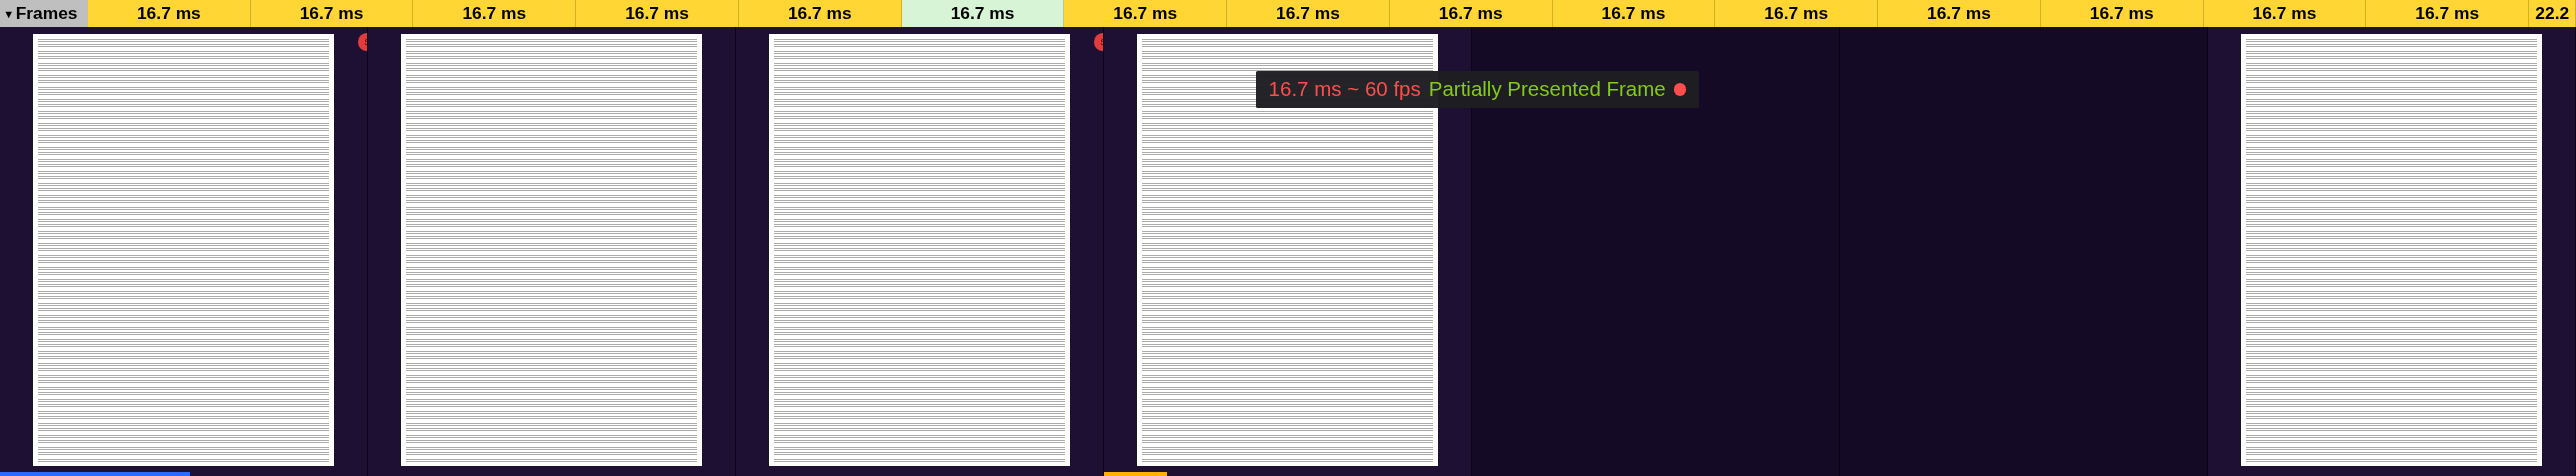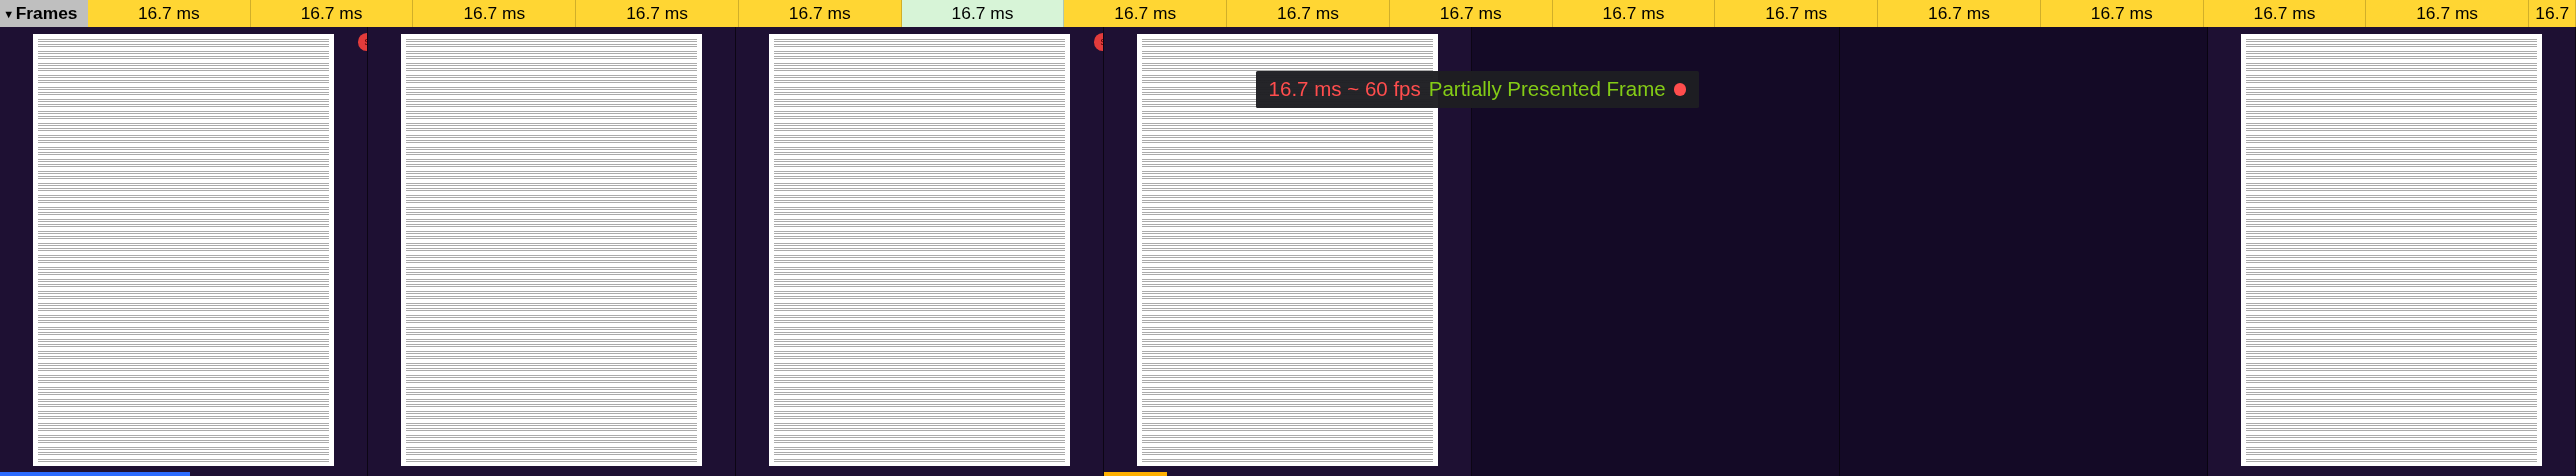--- a/index.html
+++ b/index.html
@@ -14,21 +14,21 @@
     display: flex; align-items: center;
     padding-left: 3.2px; gap: 1.6px;
     font-weight: 600;
   }
   .frames-label .tri { font-size: 11px; }
   .frame-cell {
     flex: 1 1 0;
     display: flex; align-items: center; justify-content: center;
     border-right: 0.8px solid rgba(0,0,0,0.18);
     white-space: nowrap;
-    font-weight: 400;
+    font-weight: 700;
   }
   .frame-yellow { background: #ffd633; }
   .frame-green  { background: #d7f4d7; }
 
   
   .body-row { flex: 1; display: flex; width: 100%; position: relative; background: #1e1033; }
   .body-row::before {
     content: "";
     position: absolute; inset: 0;
     background: repeating-linear-gradient(90deg,
@@ -147,21 +147,21 @@
     <div class="frame-cell frame-yellow">
         <span>16.7 ms</span>
       </div>
     <div class="frame-cell frame-yellow">
         <span>16.7 ms</span>
       </div>
     <div class="frame-cell frame-yellow">
         <span>16.7 ms</span>
       </div>
     <div class="frame-cell frame-yellow" style="flex:0 0 47px; justify-content:flex-start; padding-left:6.3px">
-        <span>16.7</span>
+        <span>22.2</span>
       </div>
   </div>
 
   <div class="body-row">
 
     <div class="snap">
       <div class="page"></div>
       <div class="marker right">
           <span>s</span>
         </div>

